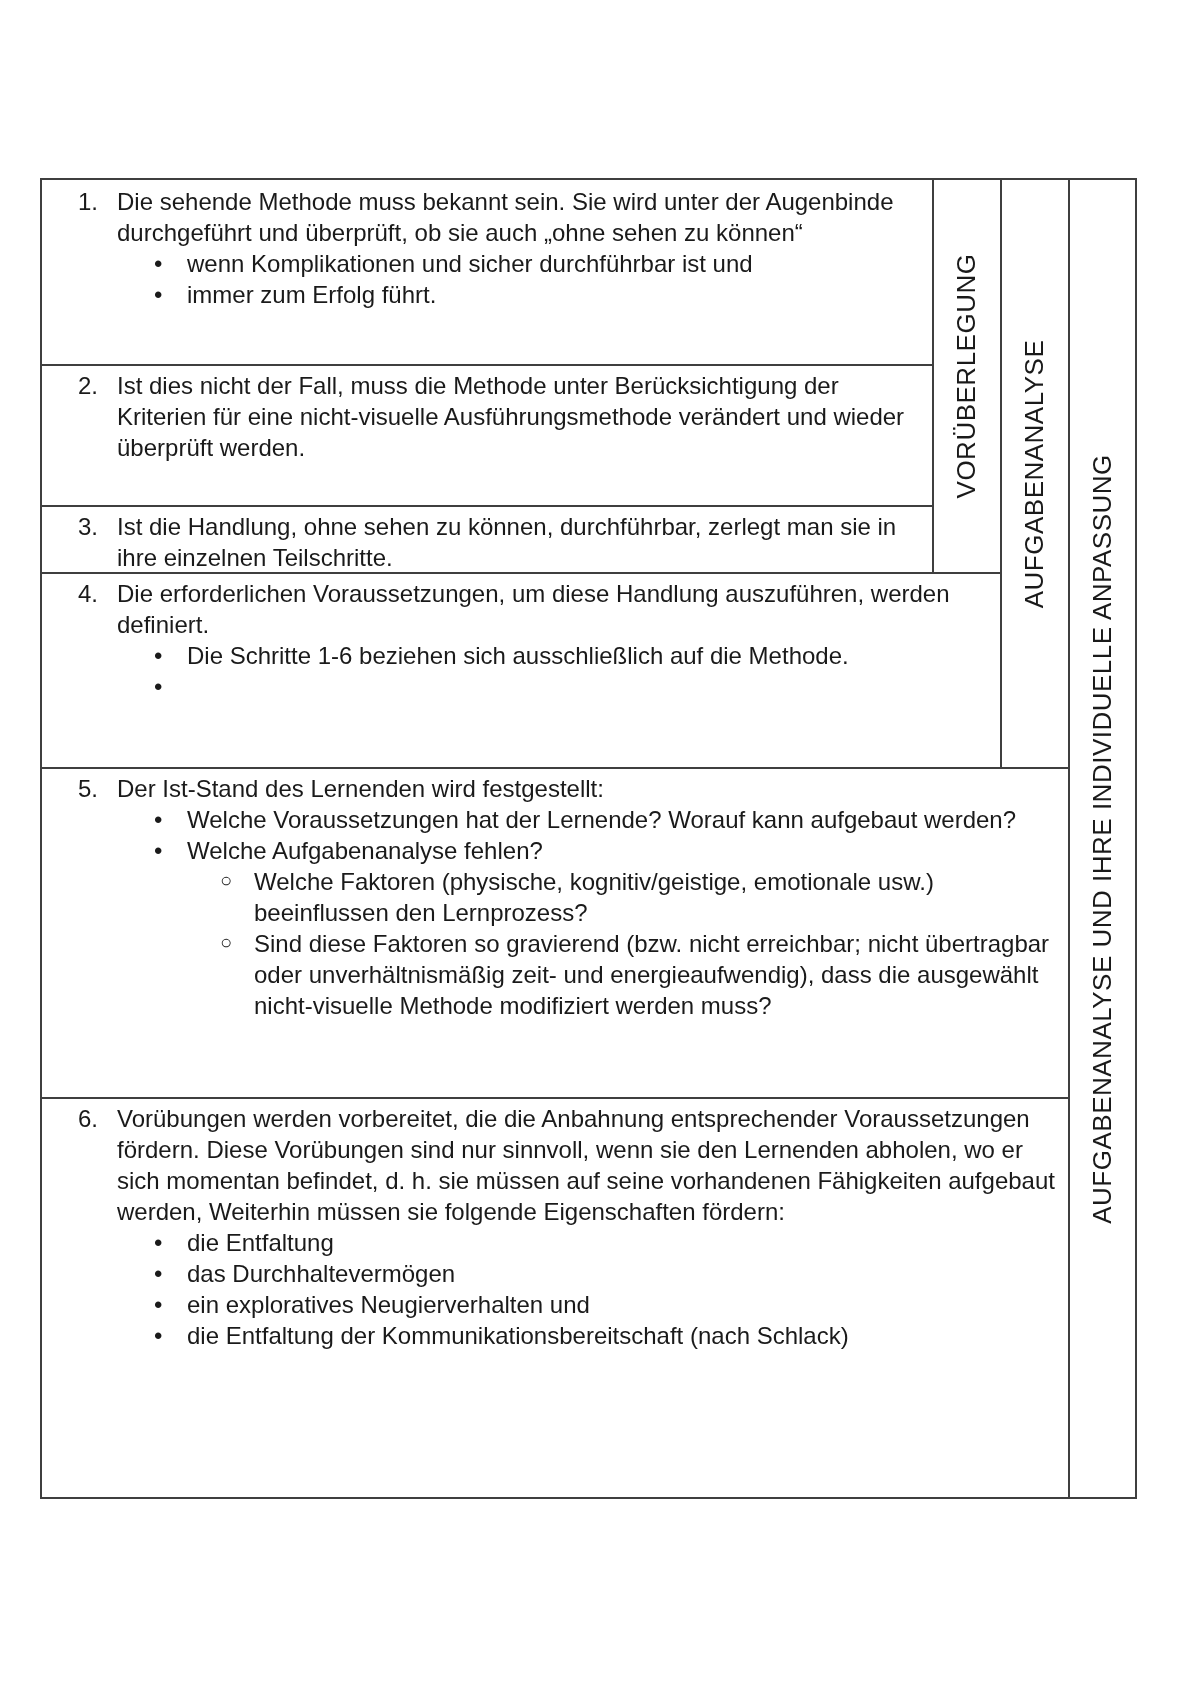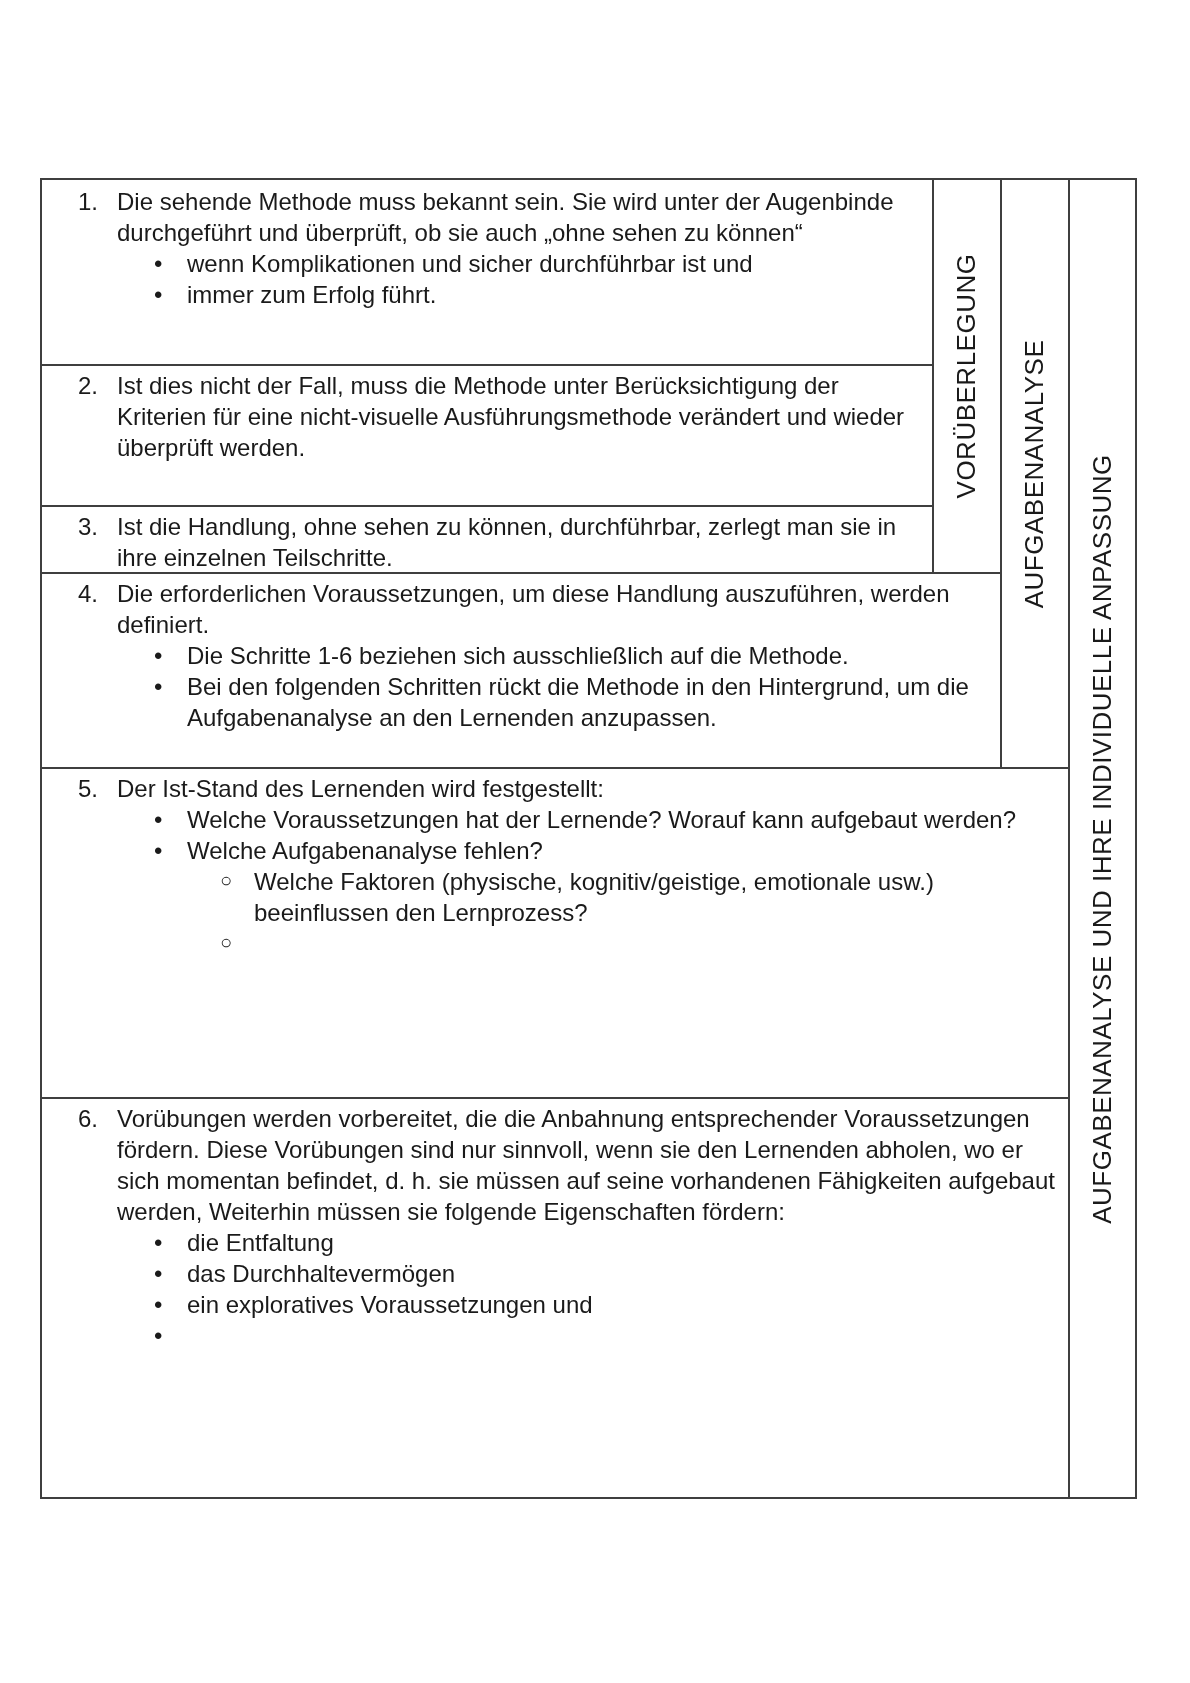--- a/index.html
+++ b/index.html
@@ -97,57 +97,57 @@
   </div>
 
   <div class="cell txtcell r4m br bb">
     <div class="li l1">
       <span class="marker">4.</span><span>Die erforderlichen Voraussetzungen, um diese Handlung auszuführen, werden definiert.</span>
     </div>
     <div class="li l2">
       <span class="marker">•</span><span>Die Schritte 1-6 beziehen sich ausschließlich auf die Methode.</span>
     </div>
     <div class="li l2">
-      <span class="marker">•</span><span>Bei den folgenden Schritten rückt die Methode in den Hintergrund, um die Aufgabenanalyse an den Lernenden anzupassen.</span>
+      <span class="marker">•</span>
     </div>
   </div>
 
   <div class="cell txtcell r5m br bb">
     <div class="li l1">
       <span class="marker">5.</span><span>Der Ist-Stand des Lernenden wird festgestellt:</span>
     </div>
     <div class="li l2">
       <span class="marker">•</span><span>Welche Voraussetzungen hat der Lernende? Worauf kann aufgebaut werden?</span>
     </div>
     <div class="li l2">
       <span class="marker">•</span><span>Welche Aufgabenanalyse fehlen?</span>
     </div>
     <div class="li l3">
       <span class="marker">○</span><span>Welche Faktoren (physische, kognitiv/geistige, emotionale usw.) beeinflussen den Lernprozess?</span>
     </div>
     <div class="li l3">
-      <span class="marker">○</span>
+      <span class="marker">○</span><span>Sind diese Faktoren so gravierend (bzw. nicht erreichbar; nicht übertragbar oder unverhältnismäßig zeit- und energieaufwendig), dass die ausgewählt nicht-visuelle Methode modifiziert werden muss?</span>
     </div>
   </div>
 
   <div class="cell txtcell r6m br">
     <div class="li l1">
       <span class="marker">6.</span><span>Vorübungen werden vorbereitet, die die Anbahnung entsprechender Voraussetzungen fördern. Diese Vorübungen sind nur sinnvoll, wenn sie den Lernenden abholen, wo er sich momentan befindet, d. h. sie müssen auf seine vorhandenen Fähigkeiten aufgebaut werden, Weiterhin müssen sie folgende Eigenschaften fördern:</span>
     </div>
     <div class="li l2">
       <span class="marker">•</span><span>die Entfaltung</span>
     </div>
     <div class="li l2">
       <span class="marker">•</span><span>das Durchhaltevermögen</span>
     </div>
     <div class="li l2">
-      <span class="marker">•</span><span>ein exploratives Voraussetzungen und</span>
+      <span class="marker">•</span><span>ein exploratives Neugierverhalten und</span>
     </div>
     <div class="li l2">
-      <span class="marker">•</span>
+      <span class="marker">•</span><span>die Entfaltung der Kommunikationsbereitschaft (nach Schlack)</span>
     </div>
   </div>
 
   <div class="cell vcell c1 br bb">
     <span class="vtext">VORÜBERLEGUNG</span>
   </div>
   <div class="cell vcell c2 br bb">
     <span class="vtext">AUFGABENANALYSE</span>
   </div>
   <div class="cell vcell c3">

